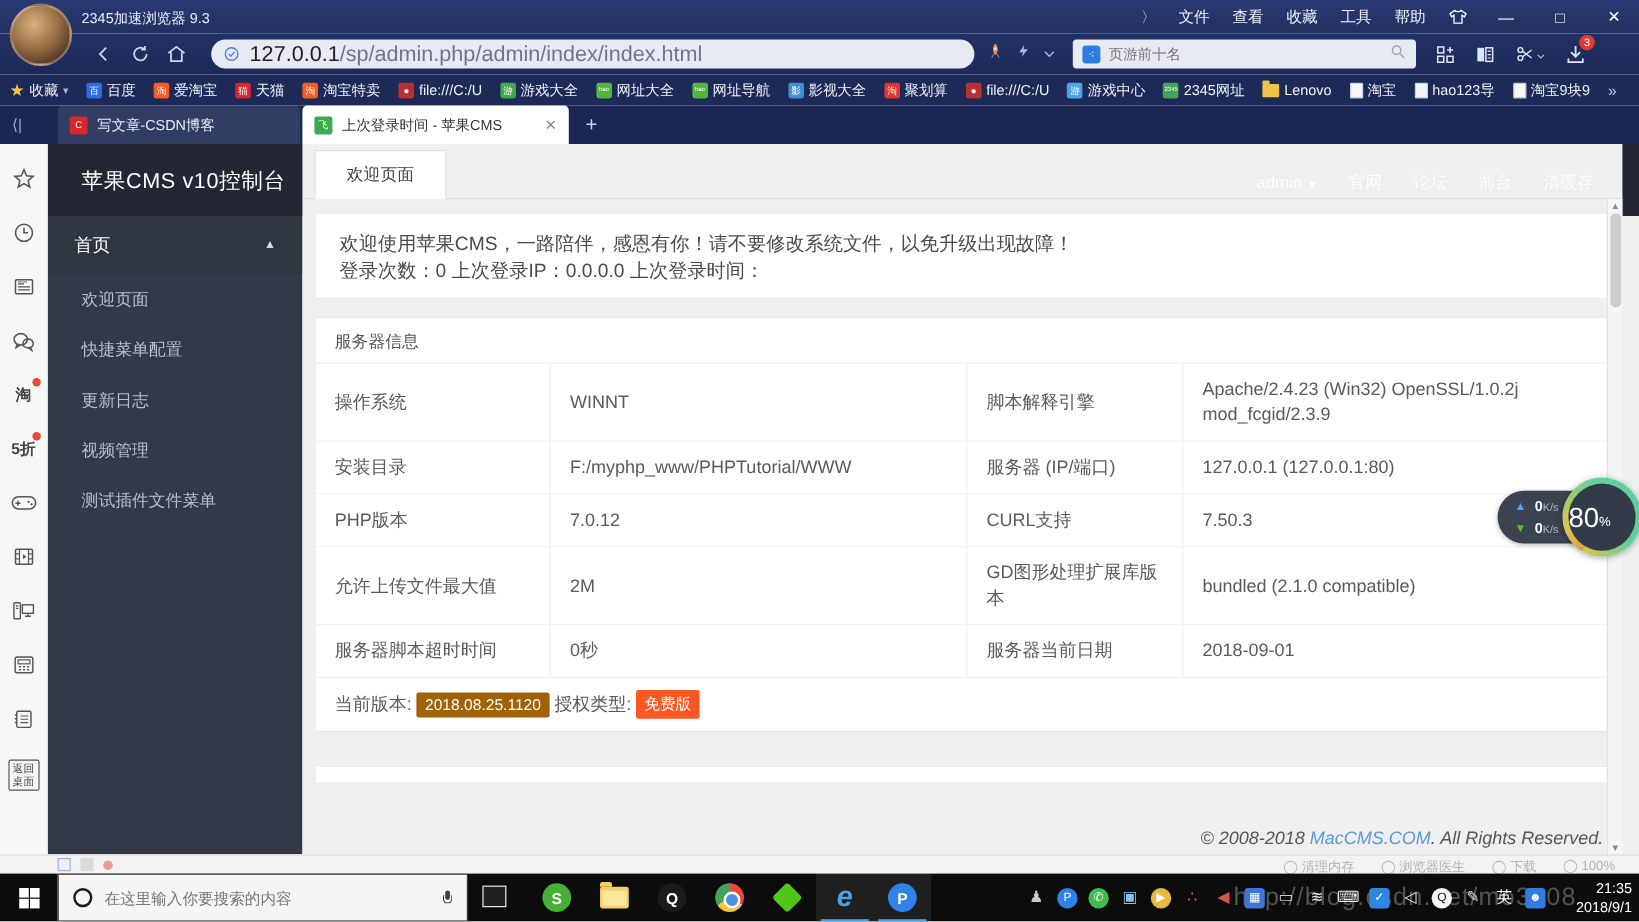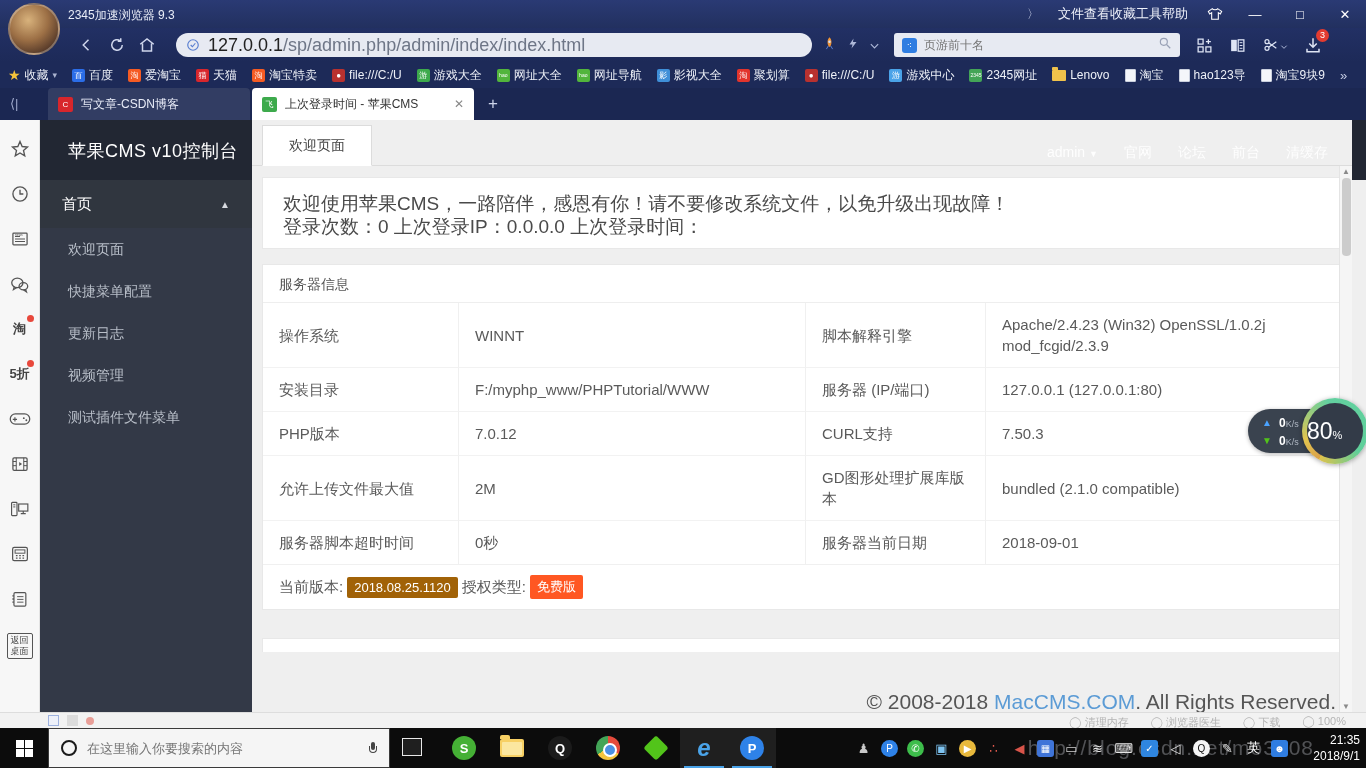--- a/index.html
+++ b/index.html
@@ -103,37 +103,37 @@
   .ctab-strip { position:relative; height:46px; border-bottom:1px solid #dcdcdc; }
   .ctab { position:absolute; left:10px; bottom:-1px; height:41px; padding:0 26px; background:#fff;
     border:1px solid #dcdcdc; border-bottom:1px solid #fff; font-size:14px; color:#444;
     display:flex; align-items:center; }
   .userbar { position:absolute; right:24px; top:24px; display:flex; gap:26px; font-size:14px;
     color:rgba(255,255,255,.92); }
   .userbar .caret { font-size:9px; margin-left:4px; }
 
   .panel { position:absolute; left:10px; width:1078px; background:#fff; border:1px solid #e8e8e8; }
   .welcome-panel { top:57px; height:72px; padding:14px 20px; }
-  .welcome-line { font-size:19px; color:#4a4a4a; line-height:23px; }
+  .welcome-line { font-size:16px; color:#4a4a4a; line-height:23px; }
 
   .server-panel { top:144px; }
   .panel-title { height:38px; line-height:38px; padding-left:16px; font-size:14px; color:#555;
     border-bottom:1px solid #eee; }
   .srv-table { display:grid; grid-template-columns:196px 347px 180px 353px; }
   .cell { padding:11px 16px; font-size:15px; color:#5a5a5a; border-top:1px solid #f2f2f2;
     display:flex; align-items:center; line-height:21px; }
   .cell.first-row { border-top:0; }
   .cell.sep { border-right:1px solid #f0f0f0; }
   .version-row { border-top:1px solid #f0f0f0; padding:10px 16px; display:flex; align-items:center;
     gap:4px; font-size:15px; color:#5a5a5a; }
   .badge { color:#fff; font-size:13px; padding:3px 7px; border-radius:2px; }
 
   .stub-panel { position:absolute; left:10px; top:518px; width:1078px; height:14px; background:#fff;
     border:1px solid #e8e8e8; border-bottom:0; }
-  .page-footer { position:absolute; right:16px; top:570px; font-size:21px; color:#555; }
+  .page-footer { position:absolute; right:16px; top:570px; font-size:15px; color:#555;font-style:italic; }
   .page-footer a { color:#5b9bd5; text-decoration:none; }
 
   .scrollbar { position:absolute; right:0; top:46px; width:13px; height:546px; background:#f5f5f5;
     border-left:1px solid #e4e4e4; }
   .sb-arrow { position:absolute; left:0; width:12px; text-align:center; font-size:8px; color:#8a8a8a; }
   .sb-thumb { position:absolute; left:2px; top:12px; width:9px; height:78px; background:#cccccc; border-radius:4px; }
 
   
   .speed-widget { position:absolute; left:1248px; top:278px; z-index:50; }
   .speed-pill { position:absolute; left:0; top:11px; width:104px; height:44px; background:#3a434f;
@@ -206,21 +206,21 @@
   .watermark { position:absolute; right:52px; top:8px; font-size:21px; color:rgba(195,198,205,.38);
     letter-spacing:1px; z-index:1; white-space:nowrap; }
 </style>
 </head>
 <body>
 
 <div class="titlebar">
   <span class="win-title">2345加速浏览器 9.3</span>
   <div class="tb-right">
     <span class="menu-chevron">〉</span>
-    <span id="menus" style="display:flex;">
+    <span id="menus" style="display:flex;gap:19px;">
         <span class="menu-item">文件</span>
         <span class="menu-item">查看</span>
         <span class="menu-item">收藏</span>
         <span class="menu-item">工具</span>
         <span class="menu-item">帮助</span>
       </span>
     <span class="shirt-icon">
         <svg width="16" height="14" viewBox="0 0 24 20">
           <path d="M8 2 L2 6 L4 10 L7 8 L7 18 L17 18 L17 8 L20 10 L22 6 L16 2 C15 4 9 4 8 2 Z" fill="none" stroke="#fff" stroke-width="1.6"></path>
         </svg>

